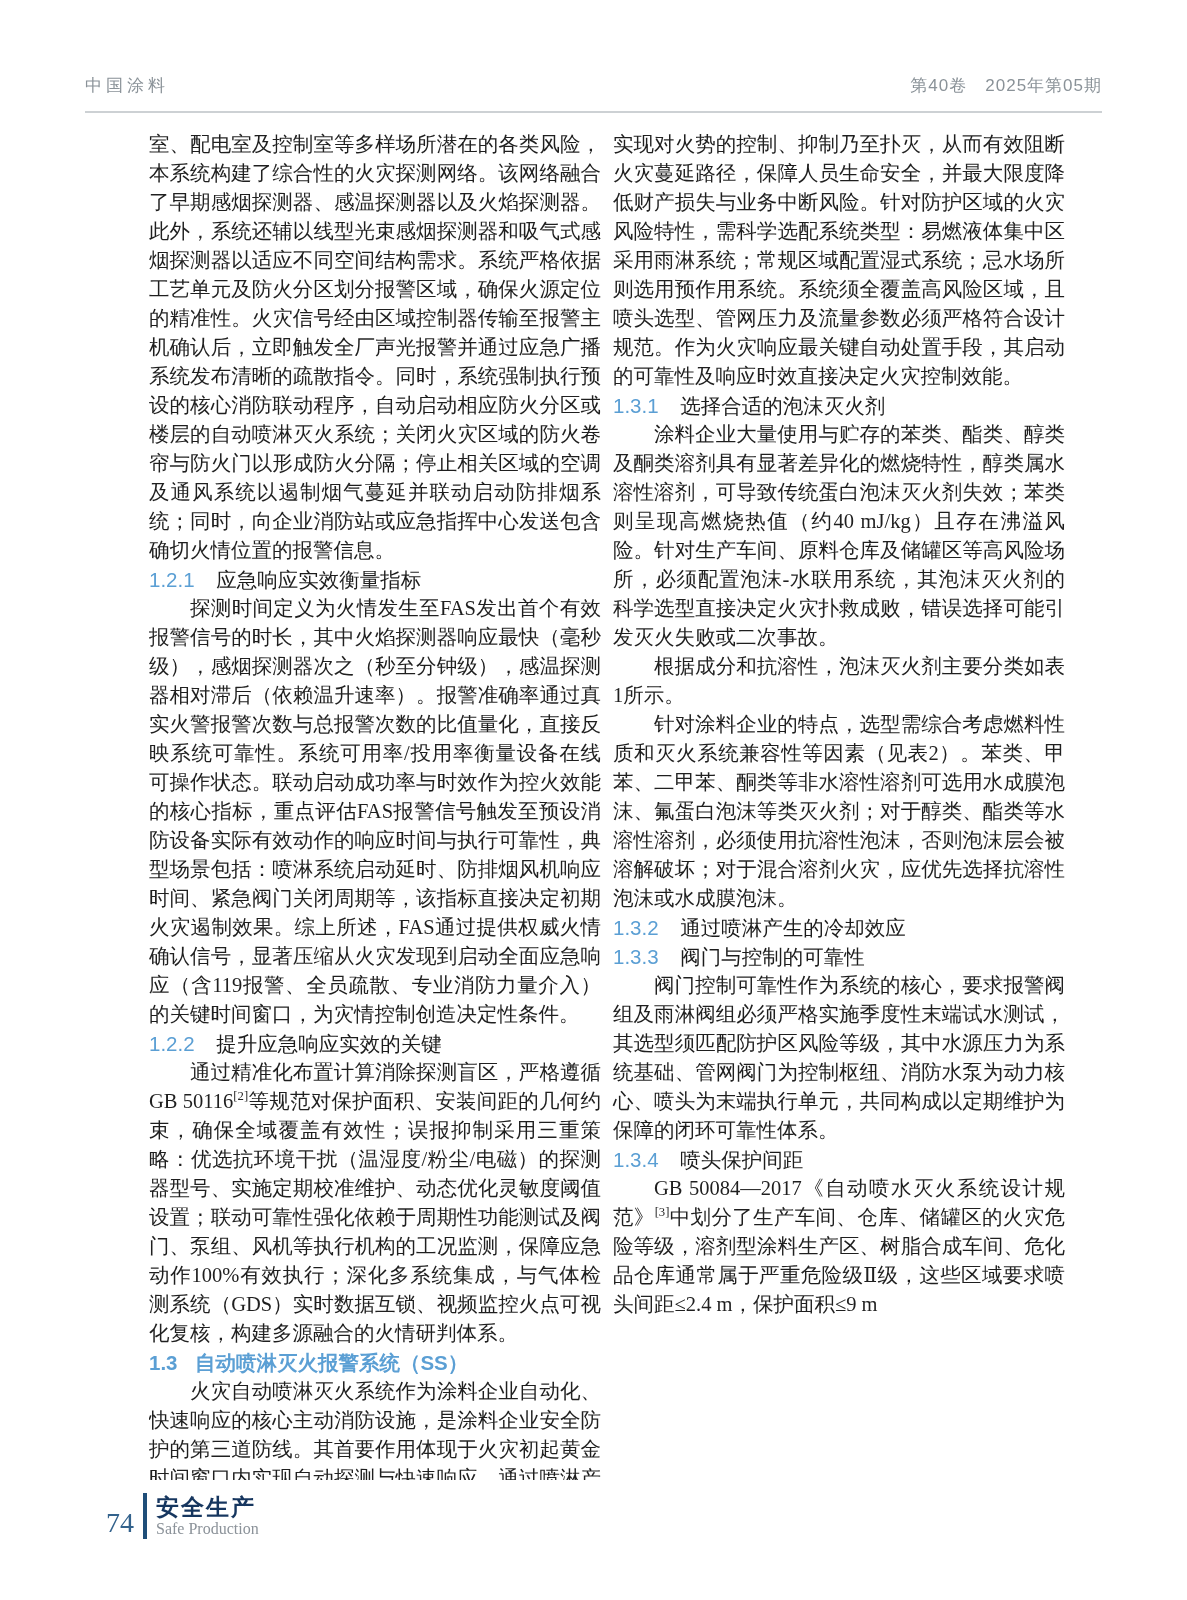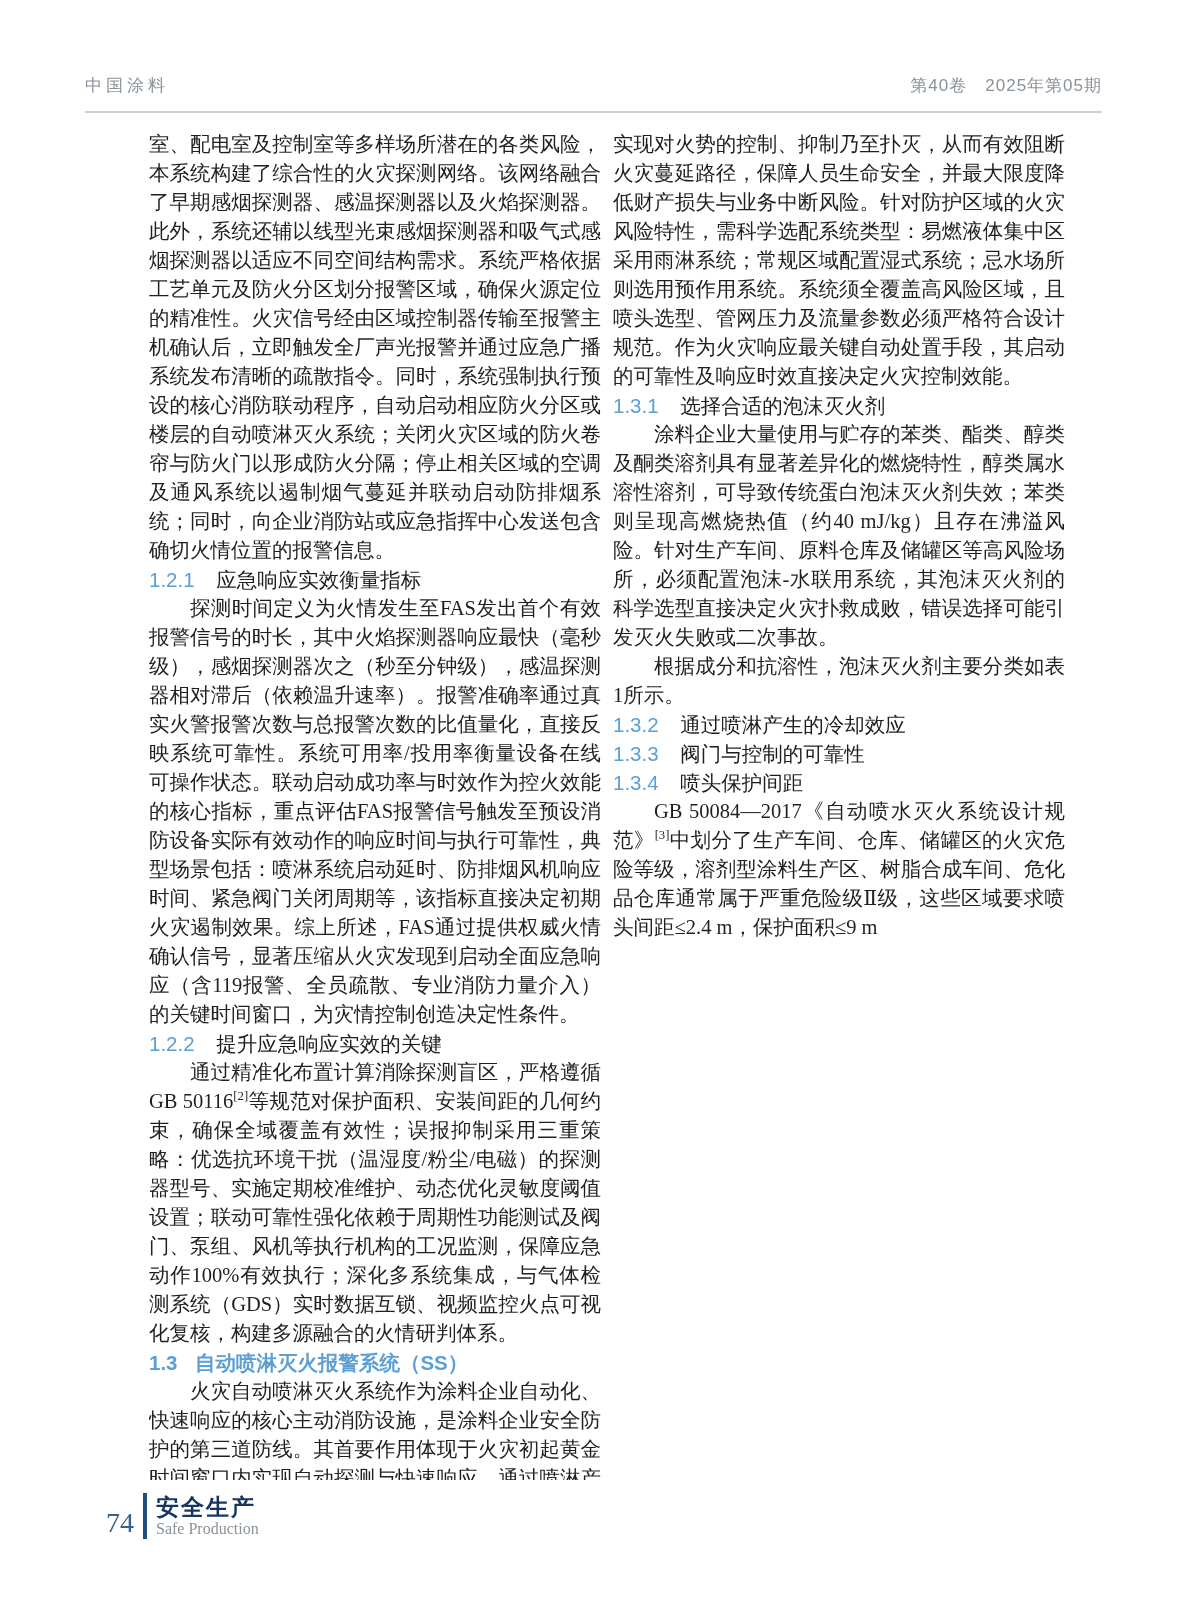--- a/index.html
+++ b/index.html
@@ -85,22 +85,24 @@
         <div class="heading h3"><span class="hnum">1.2.2</span><span class="htitle">提升应急响应实效的关键</span></div>
         <p class="para indent"><span>通过精准化布置计算消除探测盲区，严格遵循GB 50116</span><sup>[2]</sup><span>等规范对保护面积、安装间距的几何约束，确保全域覆盖有效性；误报抑制采用三重策略：优选抗环境干扰（温湿度/粉尘/电磁）的探测器型号、实施定期校准维护、动态优化灵敏度阈值设置；联动可靠性强化依赖于周期性功能测试及阀门、泵组、风机等执行机构的工况监测，保障应急动作100%有效执行；深化多系统集成，与气体检测系统（GDS）实时数据互锁、视频监控火点可视化复核，构建多源融合的火情研判体系。</span></p>
         <div class="heading h2"><span class="hnum">1.3</span><span class="htitle">自动喷淋灭火报警系统（SS）</span></div>
         <p class="para indent"><span>火灾自动喷淋灭火系统作为涂料企业自动化、快速响应的核心主动消防设施，是涂料企业安全防护的第三道防线。其首要作用体现于火灾初起黄金时间窗口内实现自动探测与快速响应。通过喷淋产生的冷却效应、窒息作用及可燃物湿润机制，系统在早期阶段</span></p>
       </div>
     <div class="col">
         <p class="para"><span>实现对火势的控制、抑制乃至扑灭，从而有效阻断火灾蔓延路径，保障人员生命安全，并最大限度降低财产损失与业务中断风险。针对防护区域的火灾风险特性，需科学选配系统类型：易燃液体集中区采用雨淋系统；常规区域配置湿式系统；忌水场所则选用预作用系统。系统须全覆盖高风险区域，且喷头选型、管网压力及流量参数必须严格符合设计规范。作为火灾响应最关键自动处置手段，其启动的可靠性及响应时效直接决定火灾控制效能。</span></p>
         <div class="heading h3"><span class="hnum">1.3.1</span><span class="htitle">选择合适的泡沫灭火剂</span></div>
         <p class="para indent"><span>涂料企业大量使用与贮存的苯类、酯类、醇类及酮类溶剂具有显著差异化的燃烧特性，醇类属水溶性溶剂，可导致传统蛋白泡沫灭火剂失效；苯类则呈现高燃烧热值（约40 mJ/kg）且存在沸溢风险。针对生产车间、原料仓库及储罐区等高风险场所，必须配置泡沫-水联用系统，其泡沫灭火剂的科学选型直接决定火灾扑救成败，错误选择可能引发灭火失败或二次事故。</span></p>
         <p class="para indent"><span>根据成分和抗溶性，泡沫灭火剂主要分类如表1所示。</span></p>
+        <p class="para indent"><span>针对涂料企业的特点，选型需综合考虑燃料性质和灭火系统兼容性等因素（见表2）。苯类、甲苯、二甲苯、酮类等非水溶性溶剂可选用水成膜泡沫、氟蛋白泡沫等类灭火剂；对于醇类、酯类等水溶性溶剂，必须使用抗溶性泡沫，否则泡沫层会被溶解破坏；对于混合溶剂火灾，应优先选择抗溶性泡沫或水成膜泡沫。</span></p>
         <div class="heading h3"><span class="hnum">1.3.2</span><span class="htitle">通过喷淋产生的冷却效应</span></div>
         <div class="heading h3"><span class="hnum">1.3.3</span><span class="htitle">阀门与控制的可靠性</span></div>
+        <p class="para indent"><span>阀门控制可靠性作为系统的核心，要求报警阀组及雨淋阀组必须严格实施季度性末端试水测试，其选型须匹配防护区风险等级，其中水源压力为系统基础、管网阀门为控制枢纽、消防水泵为动力核心、喷头为末端执行单元，共同构成以定期维护为保障的闭环可靠性体系。</span></p>
         <div class="heading h3"><span class="hnum">1.3.4</span><span class="htitle">喷头保护间距</span></div>
         <p class="para indent"><span>GB 50084—2017《自动喷水灭火系统设计规范》</span><sup>[3]</sup><span>中划分了生产车间、仓库、储罐区的火灾危险等级，溶剂型涂料生产区、树脂合成车间、危化品仓库通常属于严重危险级Ⅱ级，这些区域要求喷头间距≤2.4 m，保护面积≤9 m</span></p>
       </div>
   </div>
 
   <div class="footer">
     <span class="pagenum">74</span>
     <span class="bar"></span>
     <span class="col-names">
       <span class="cn">安全生产</span>

